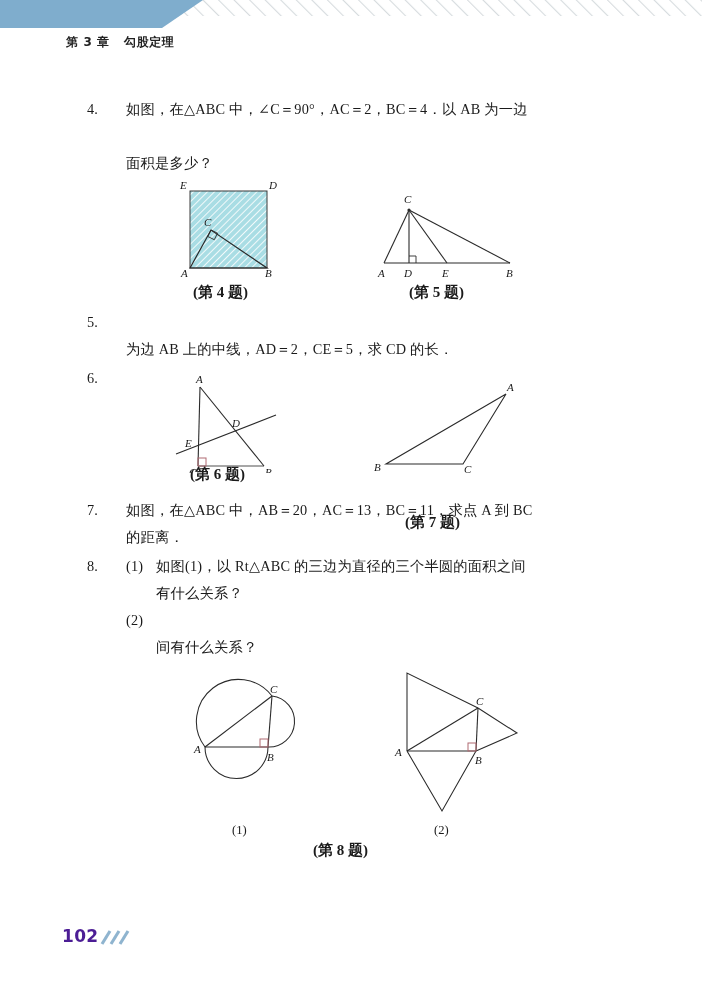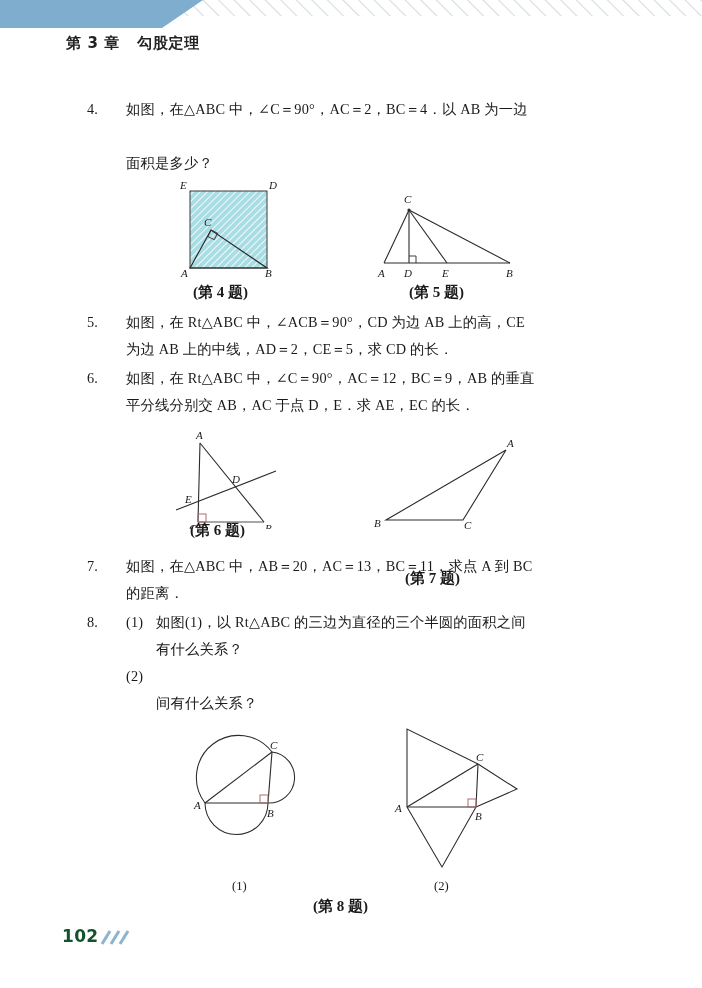--- a/index.html
+++ b/index.html
@@ -20,21 +20,21 @@
   .page-header {
     position: absolute;
     left: 0; top: 0;
     width: 702px; height: 62px;
   }
   .header-deco { position: absolute; left: 0; top: 0; }
   .header-title {
     position: absolute;
     left: 66px; top: 34px;
     font-family: "DejaVu Sans", "Liberation Sans", sans-serif;
-    font-size: 15px;
+    font-size: 12px;
     font-weight: 700;
     letter-spacing: 0.6px;
     color: #222;
     white-space: pre;
   }
 
   
   .content {
     position: absolute;
     left: 0; top: 96px;
@@ -100,21 +100,21 @@
   .footer {
     position: absolute;
     left: 62px; bottom: 42px;
     display: flex;
     align-items: flex-end;
   }
   .pagenum {
     font-family: "DejaVu Sans", "Liberation Sans", sans-serif;
     font-size: 17px;
     font-weight: 700;
-    color: #14532d;
+    color: #4c1d95;
     letter-spacing: 0.3px;
   }
   .slashes { margin-left: 1px; }
 </style>
 </head>
 <body>
 
 <div class="page-header">
   <svg class="header-deco" width="702" height="62">
     <defs>
@@ -191,31 +191,27 @@
         <text x="72" y="90">E</text>
         <text x="136" y="90">B</text>
       </svg>
     </div>
     <div class="caption" style="left:409px; top:104px;">(第 5 题)</div>
   </div>
 
   <div class="problem" style="margin-top:8px;">
     <span class="num">5.</span>
     <span class="body">
-      <span>如图，在 Rt△ABC 中，∠ACB＝90°，CD 为边 AB 上的高，CE</span><br>
+      <br>
       <span>为边 AB 上的中线，AD＝2，CE＝5，求 CD 的长．</span>
     </span>
   </div>
 
   <div class="problem">
     <span class="num">6.</span>
-    <span class="body">
-      <span>如图，在 Rt△ABC 中，∠C＝90°，AC＝12，BC＝9，AB 的垂直</span><br>
-      <span>平分线分别交 AB，AC 于点 D，E．求 AE，EC 的长．</span>
-    </span>
   </div>
 
   <div class="figrow" style="height:122px;">
     <div class="fig" style="left:168px; top:8px;">
       <svg width="120" height="100" viewBox="0 0 120 100">
 
         <line x1="32" y1="14" x2="30" y2="93" stroke="#2a2a2a" stroke-width="1.1"></line>
         <line x1="30" y1="93" x2="96" y2="93" stroke="#8a8a8a" stroke-width="1.4"></line>
         <line x1="32" y1="14" x2="96" y2="93" stroke="#2a2a2a" stroke-width="1.1"></line>
 

